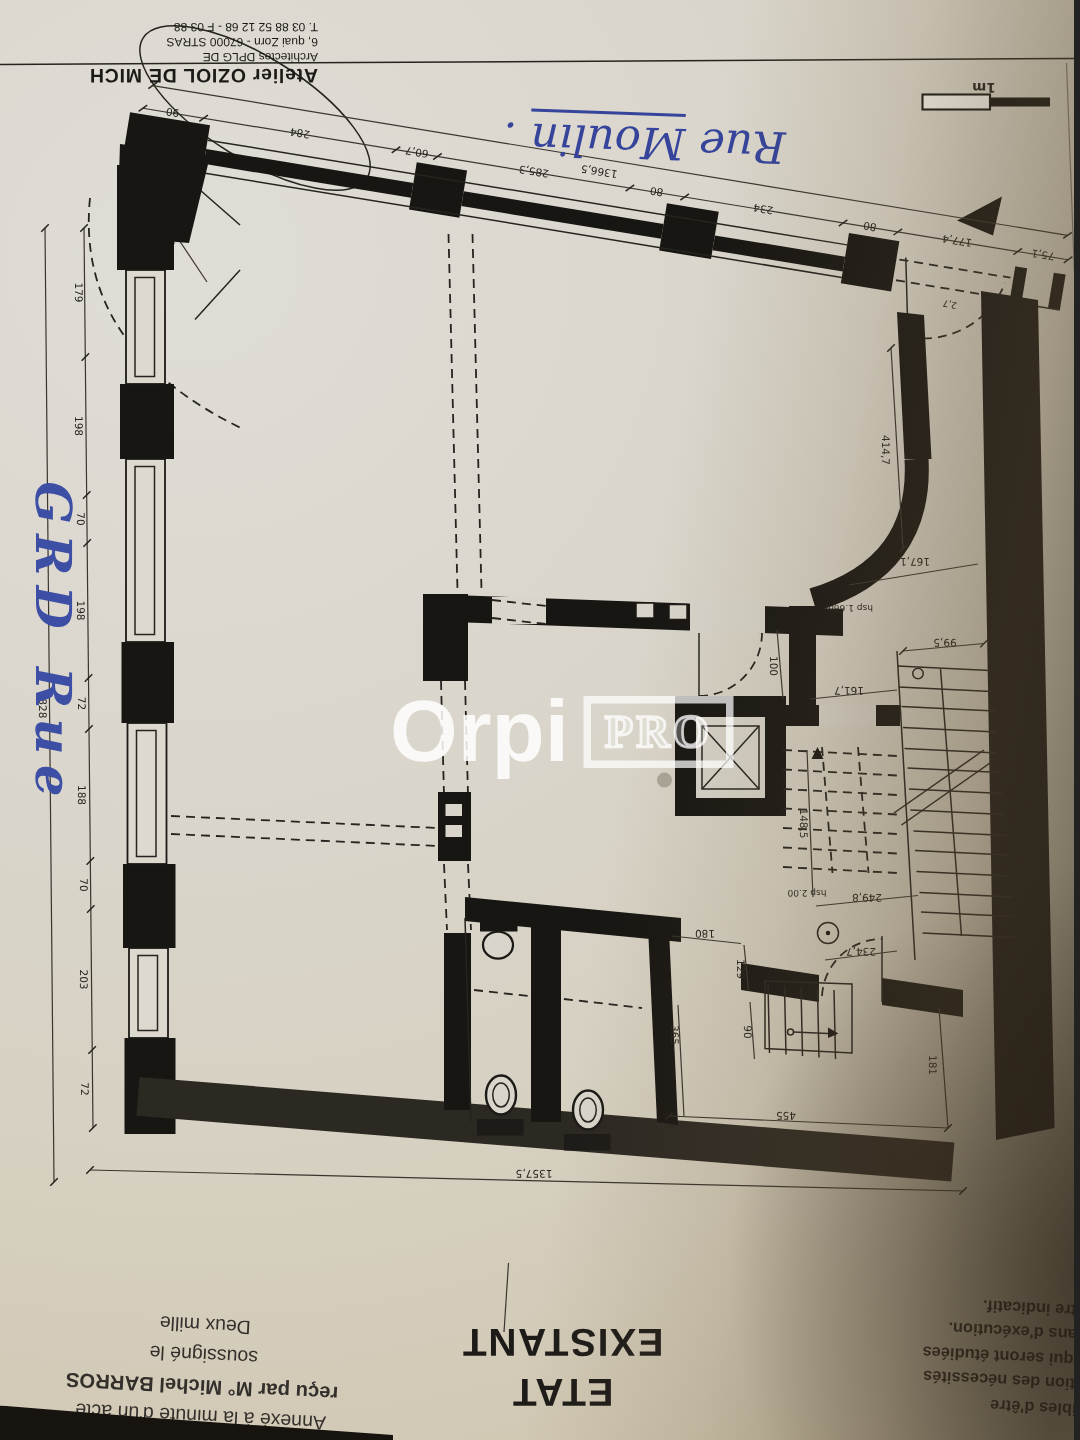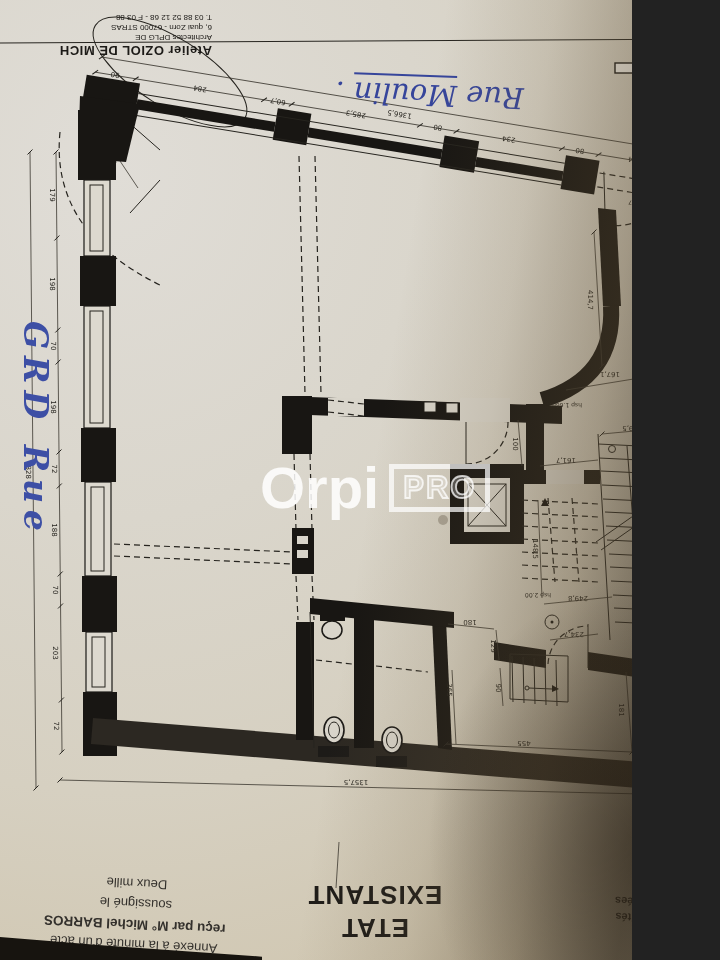--- a/index.html
+++ b/index.html
@@ -1,16 +1,16 @@
 <!DOCTYPE html>
 <html><head>
 <meta charset="utf-8">
 <style>
   html,body{margin:0;padding:0;background:#222;}
-  .scene{position:relative;width:632px;height:960px;overflow:hidden;
+  .scene{position:relative;width:716px;height:960px;overflow:hidden;
          font-family:"Liberation Sans",sans-serif;}
   .paper{position:absolute;inset:0;
     background:radial-gradient(130% 95% at 18% 18%, #e0ddd7 0%, #dad6cc 38%, #d6d0c1 68%, #cfc5ae 100%);}
   svg{position:absolute;left:0;top:0;}
   .dim{font-size:7px;fill:#26241f;font-family:"DejaVu Sans",sans-serif;}
   .dim.sm{font-size:6px;}
   .ink{fill:#181613;}
   .thin{stroke:#26241f;stroke-width:1;fill:none;}
   .hair{stroke:#3a362f;stroke-width:0.8;fill:none;}
   .dash{stroke:#26241f;stroke-width:1.2;fill:none;stroke-dasharray:6 4;}
@@ -35,21 +35,21 @@
     transform:rotate(183deg);color:#221f1b;font-size:11px;font-weight:bold;
     line-height:1.5;white-space:nowrap;text-align:left;}
   .disclaimer .head{text-decoration:underline;font-size:11.5px;}
   .watermark{position:absolute;left:260px;top:446px;width:260px;height:84px;
     display:flex;align-items:center;z-index:6;}
   .wm-brand{font-size:58px;font-weight:bold;color:rgba(255,255,255,0.85);
     letter-spacing:0;line-height:1;}
   .wm-box{margin-left:10px;border:5px solid rgba(255,255,255,0.72);
     padding:1px 9px;display:inline-block;}
   .wm-pro{font-size:31px;font-weight:800;letter-spacing:2px;
-    color:rgba(255,255,255,0.25);-webkit-text-stroke:1.8px rgba(255,255,255,0.75);}
+    color:rgba(255,255,255,0.25);font-family:Liberation Serif, serif;-webkit-text-stroke:1.8px rgba(255,255,255,0.75);}
   .table-edge{position:absolute;left:0;top:932px;width:262px;height:28px;background:#17140f;
     clip-path:polygon(0 18%, 40% 48%, 100% 88%, 100% 100%, 0 100%);z-index:7;}
   .shadow{position:absolute;inset:0;z-index:5;pointer-events:none;
     background:
       radial-gradient(55% 45% at 102% 88%, rgba(38,30,20,0.55), rgba(0,0,0,0) 62%),
       linear-gradient(99deg, rgba(0,0,0,0) 57%, rgba(104,86,56,0.16) 71%,
                       rgba(88,72,47,0.42) 85%, rgba(56,46,31,0.68) 98%);}
 </style>
 </head>
 <body>

